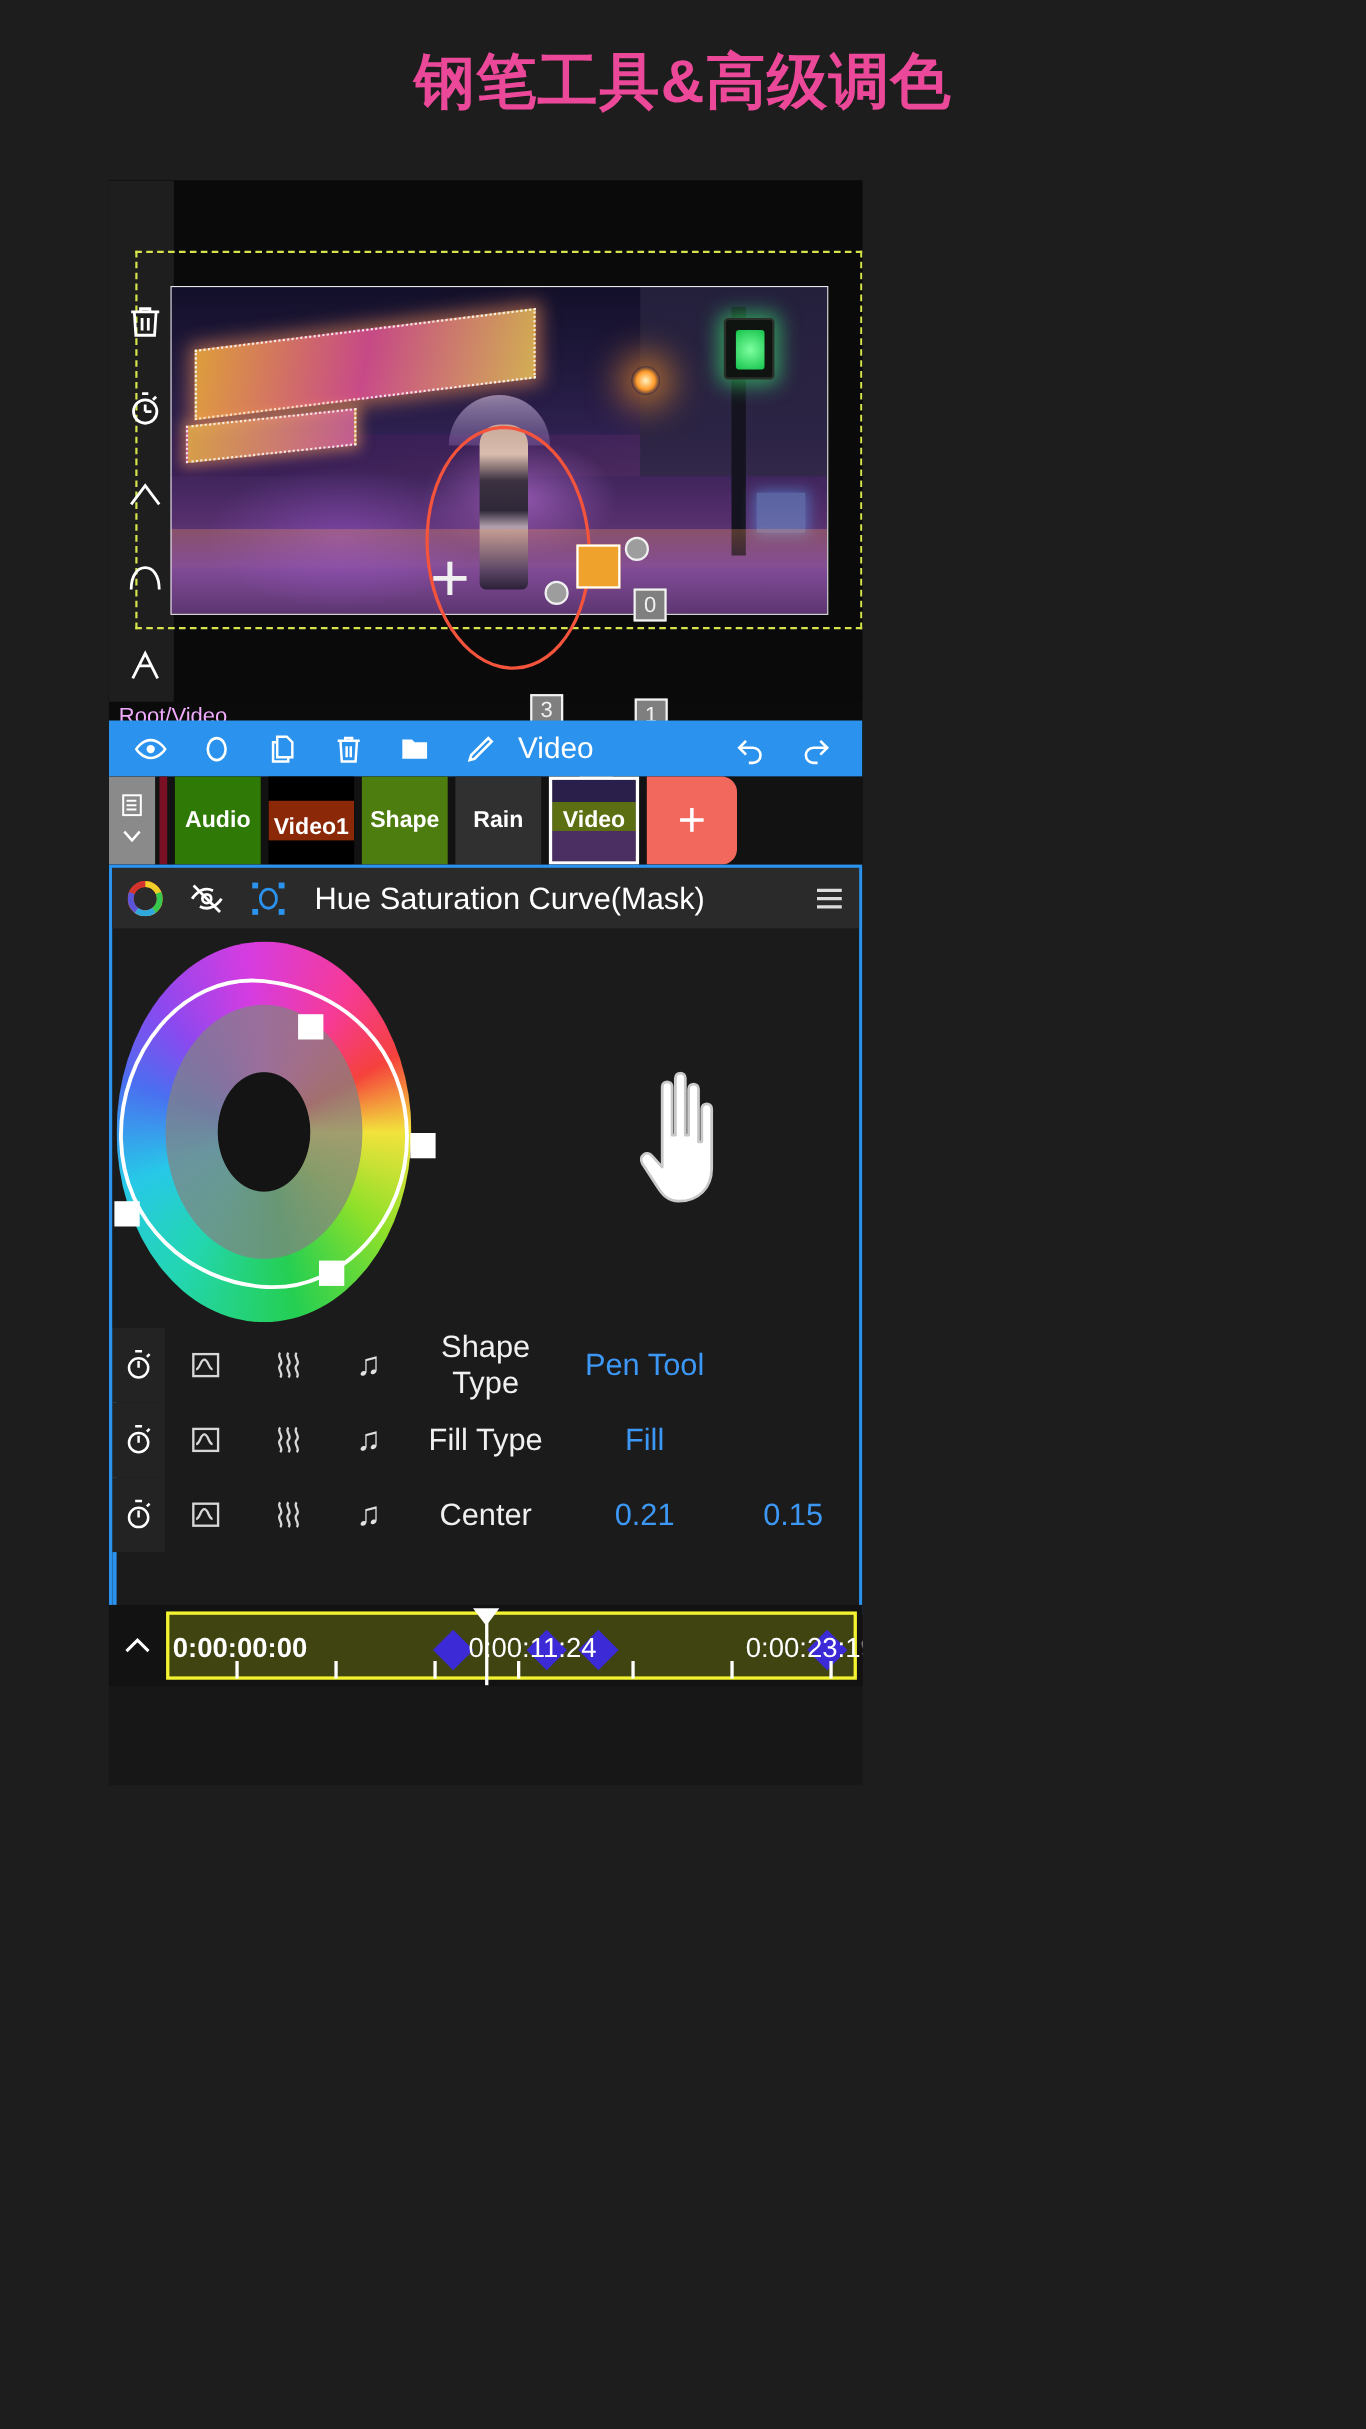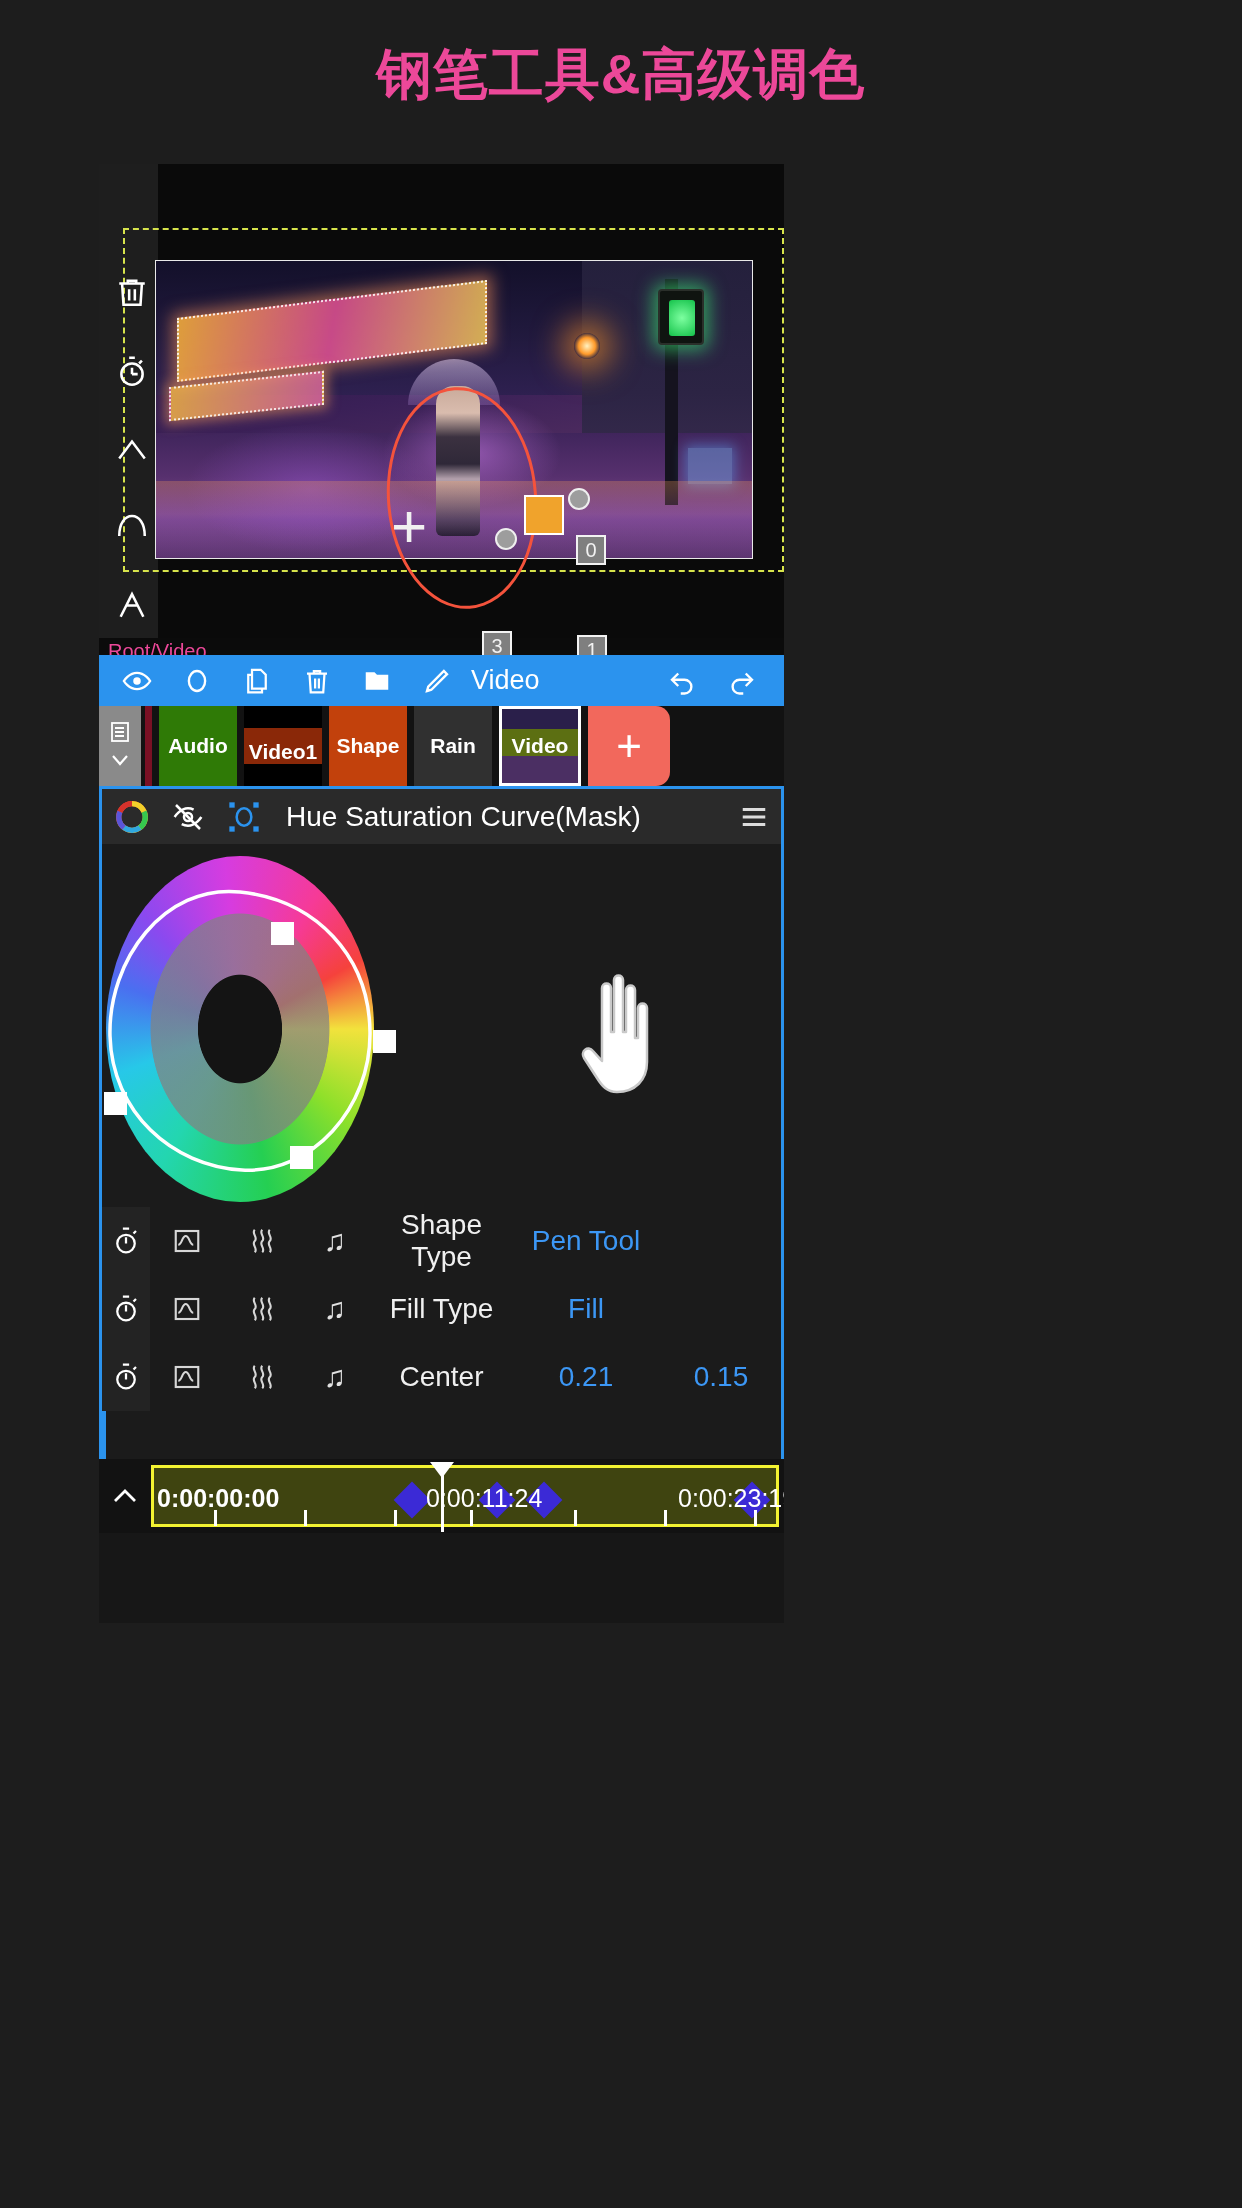--- a/index.html
+++ b/index.html
@@ -147,21 +147,21 @@
   }
   .tool-rail .ti svg { width:34px; height:34px; }
   .tool-rail .t0 { top:106px; }
   .tool-rail .t1 { top:186px; }
   .tool-rail .t2 { top:264px; }
   .tool-rail .t3 { top:340px; }
   .tool-rail .t4 { top:418px; }
 
   .root-path {
     position:absolute; left:4px; top:474px; width:400px; height:26px;
-    color:#ec4899; font-size:20px; line-height:26px; padding-left:5px;
+    color:#f0abfc; font-size:20px; line-height:26px; padding-left:5px;
   }
 
   
   .blue-bar {
     position:absolute; left:0; top:491px; width:685px; height:51px;
     background:#2b93ee; display:flex; align-items:center;
   }
   .blue-bar .bi { width:60px; height:51px; display:flex; align-items:center; justify-content:center; color:#fff; }
   .blue-bar .bi svg { width:30px; height:30px; }
   .blue-bar .bi.first { margin-left:8px; }
@@ -182,21 +182,21 @@
   .clip {
     width:78px; margin-left:7px; display:flex; align-items:center; justify-content:center;
     color:#fff; font-size:21px; font-weight:700; position:relative; overflow:hidden;
   }
   .clip.audio { background:#2f7a06;text-align:right; }
   .clip.video1 { background:#000; }
   .clip.video1 .band {
     position:absolute; left:0; top:22px; width:100%; height:36px;
     background:#8a2808; display:flex; align-items:flex-end; justify-content:center;
   }
-  .clip.shape { background:#c2410c; }
+  .clip.shape { background:#4d7c0f; }
   .clip.rain  { background:#303030; }
   .clip.videosel {
     background: linear-gradient(180deg,#2a1f4a 0%,#2a1f4a 27%,#5c6f12 27%,#5c6f12 63%,#4b2f63 63%,#4b2f63 100%);
     border:3px solid #ffffff; width:82px;
   }
   .clip.add { background:#f2685c; border-radius:0 14px 14px 0; width:82px; font-size:44px; font-weight:300; }
 
   
   .fx-panel {
     position:absolute; left:0; top:622px; width:685px; height:682px;

